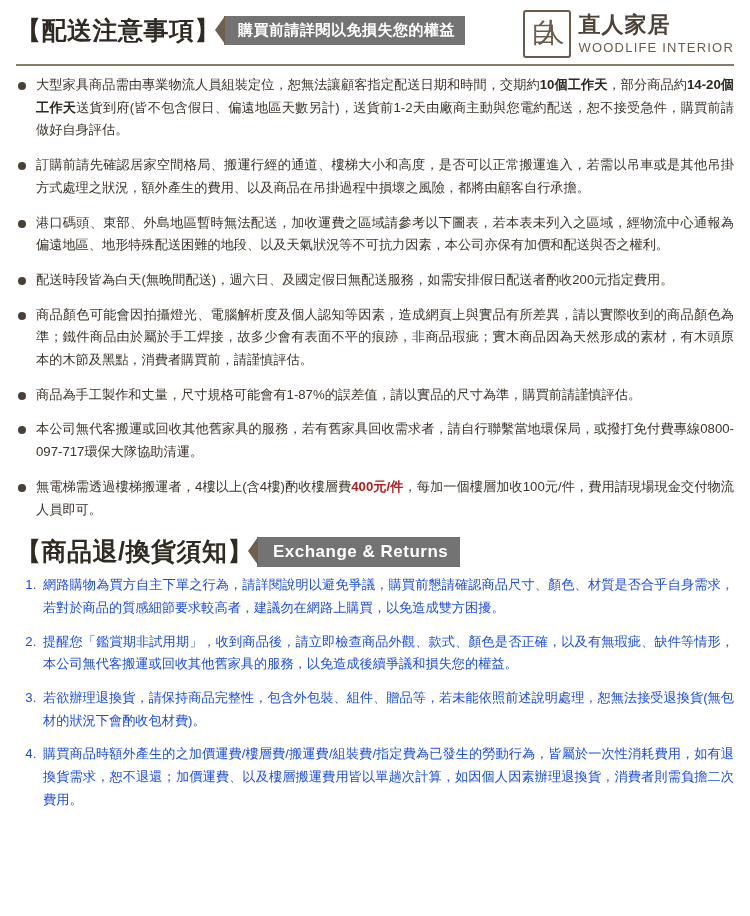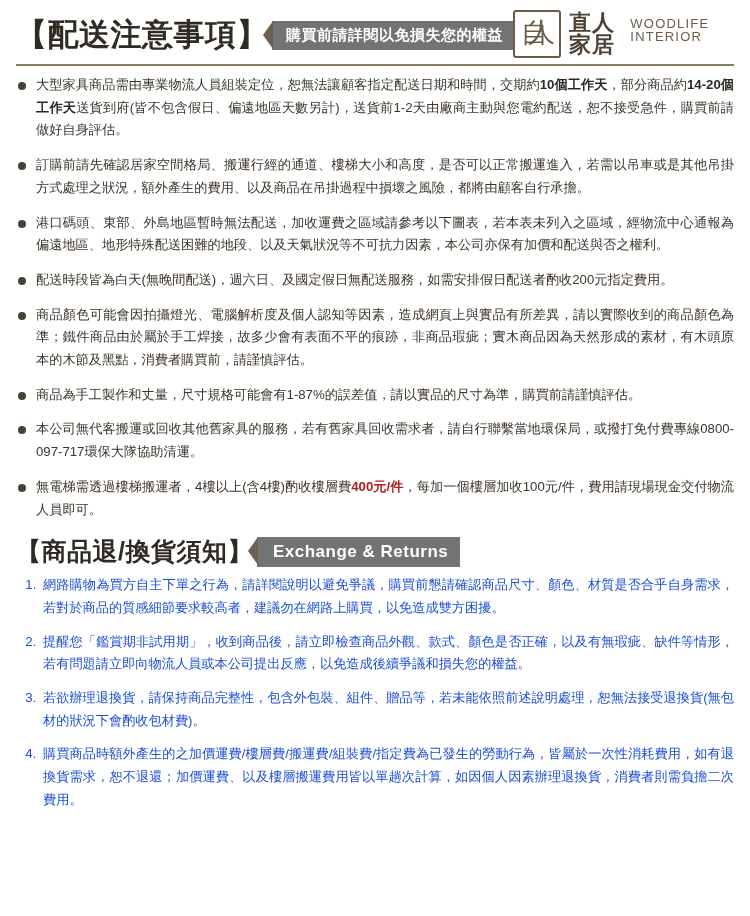--- a/index.html
+++ b/index.html
@@ -28,21 +28,21 @@
     align-items: flex-start;
     justify-content: space-between;
     height: 52px;
   }
   .header-left {
     display: flex;
     align-items: center;
     padding-top: 4px;
   }
   .title-main {
-    font-size: 31px;
+    font-size: 25px;
     font-weight: bold;
     color: #2f2a22;
     letter-spacing: 0.5px;
     white-space: nowrap;
   }
   .title-ribbon {
     position: relative;
     margin-left: 4px;
     background: #737373;
     color: #ffffff;
@@ -91,21 +91,21 @@
     position: absolute;
     right: 4px;
     top: 5px;
     font-size: 27px;
     line-height: 30px;
     color: #6b5b4a;
     font-family: "DejaVu Serif", serif;
   }
   .brand-text {
     display: flex;
-    flex-direction: row;
+    flex-direction: column;
     line-height: 1;
   }
   .brand-cn {
     font-size: 22px;
     font-weight: bold;
     color: #4e4236;
     letter-spacing: 1px;
   }
   .brand-en {
     font-size: 13px;
@@ -218,18 +218,18 @@
     <li>無電梯需透過樓梯搬運者，4樓以上(含4樓)酌收樓層費<span class="hl-red">400元/件</span>，每加一個樓層加收100元/件，費用請現場現金交付物流人員即可。</li>
   </ul>
 
   <div class="section2">
     <span class="title-main">【商品退/換貨須知】</span>
     <span class="title-ribbon">Exchange &amp; Returns</span>
   </div>
 
   <ol class="returns">
     <li>網路購物為買方自主下單之行為，請詳閱說明以避免爭議，購買前懇請確認商品尺寸、顏色、材質是否合乎自身需求，若對於商品的質感細節要求較高者，建議勿在網路上購買，以免造成雙方困擾。</li>
-    <li>提醒您「鑑賞期非試用期」，收到商品後，請立即檢查商品外觀、款式、顏色是否正確，以及有無瑕疵、缺件等情形，若有問題請立即向物流人員或本公司提出反應，以免造成後續爭議和損失您的權益。</li>
+    <li>提醒您「鑑賞期非試用期」，收到商品後，請立即檢查商品外觀、款式、顏色是否正確，以及有無瑕疵、缺件等情形，本公司無代客搬運或回收其他舊家具的服務，以免造成後續爭議和損失您的權益。</li>
     <li>若欲辦理退換貨，請保持商品完整性，包含外包裝、組件、贈品等，若未能依照前述說明處理，恕無法接受退換貨(無包材的狀況下會酌收包材費)。</li>
     <li>購買商品時額外產生的之加價運費/樓層費/搬運費/組裝費/指定費為已發生的勞動行為，皆屬於一次性消耗費用，如有退換貨需求，恕不退還；加價運費、以及樓層搬運費用皆以單趟次計算，如因個人因素辦理退換貨，消費者則需負擔二次費用。</li>
   </ol>
 
 </div>
 
 </body></html>

